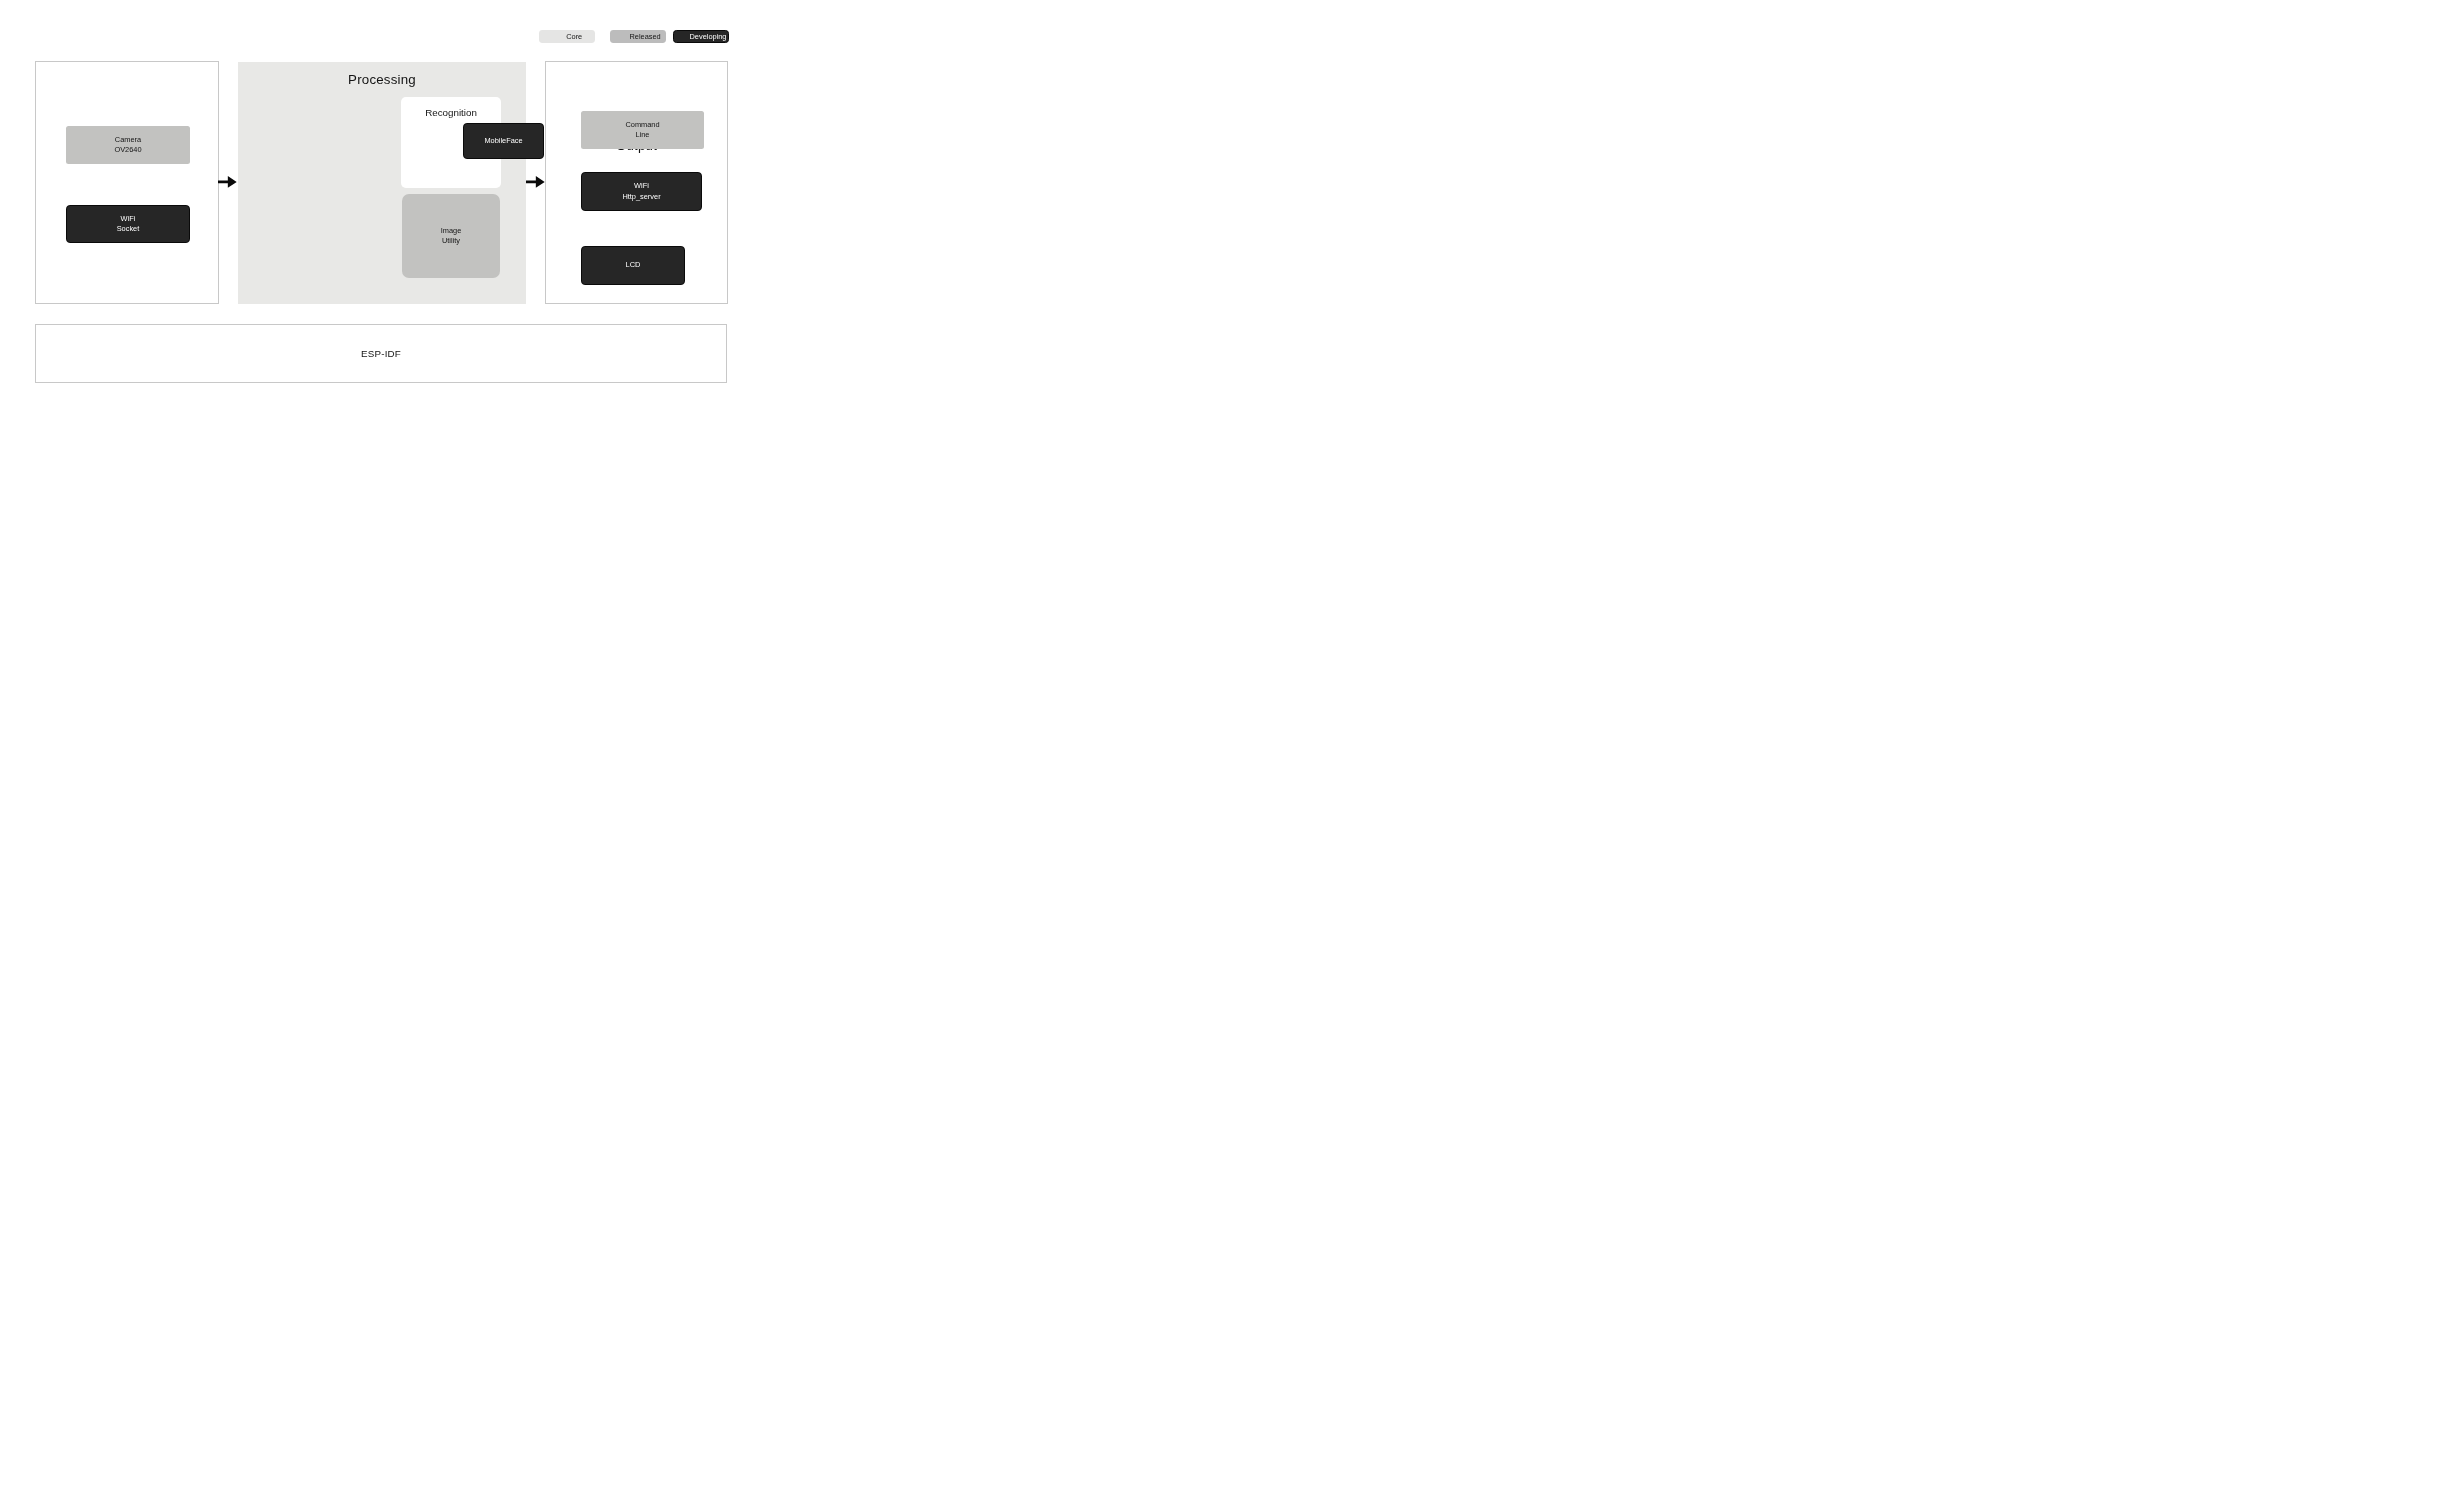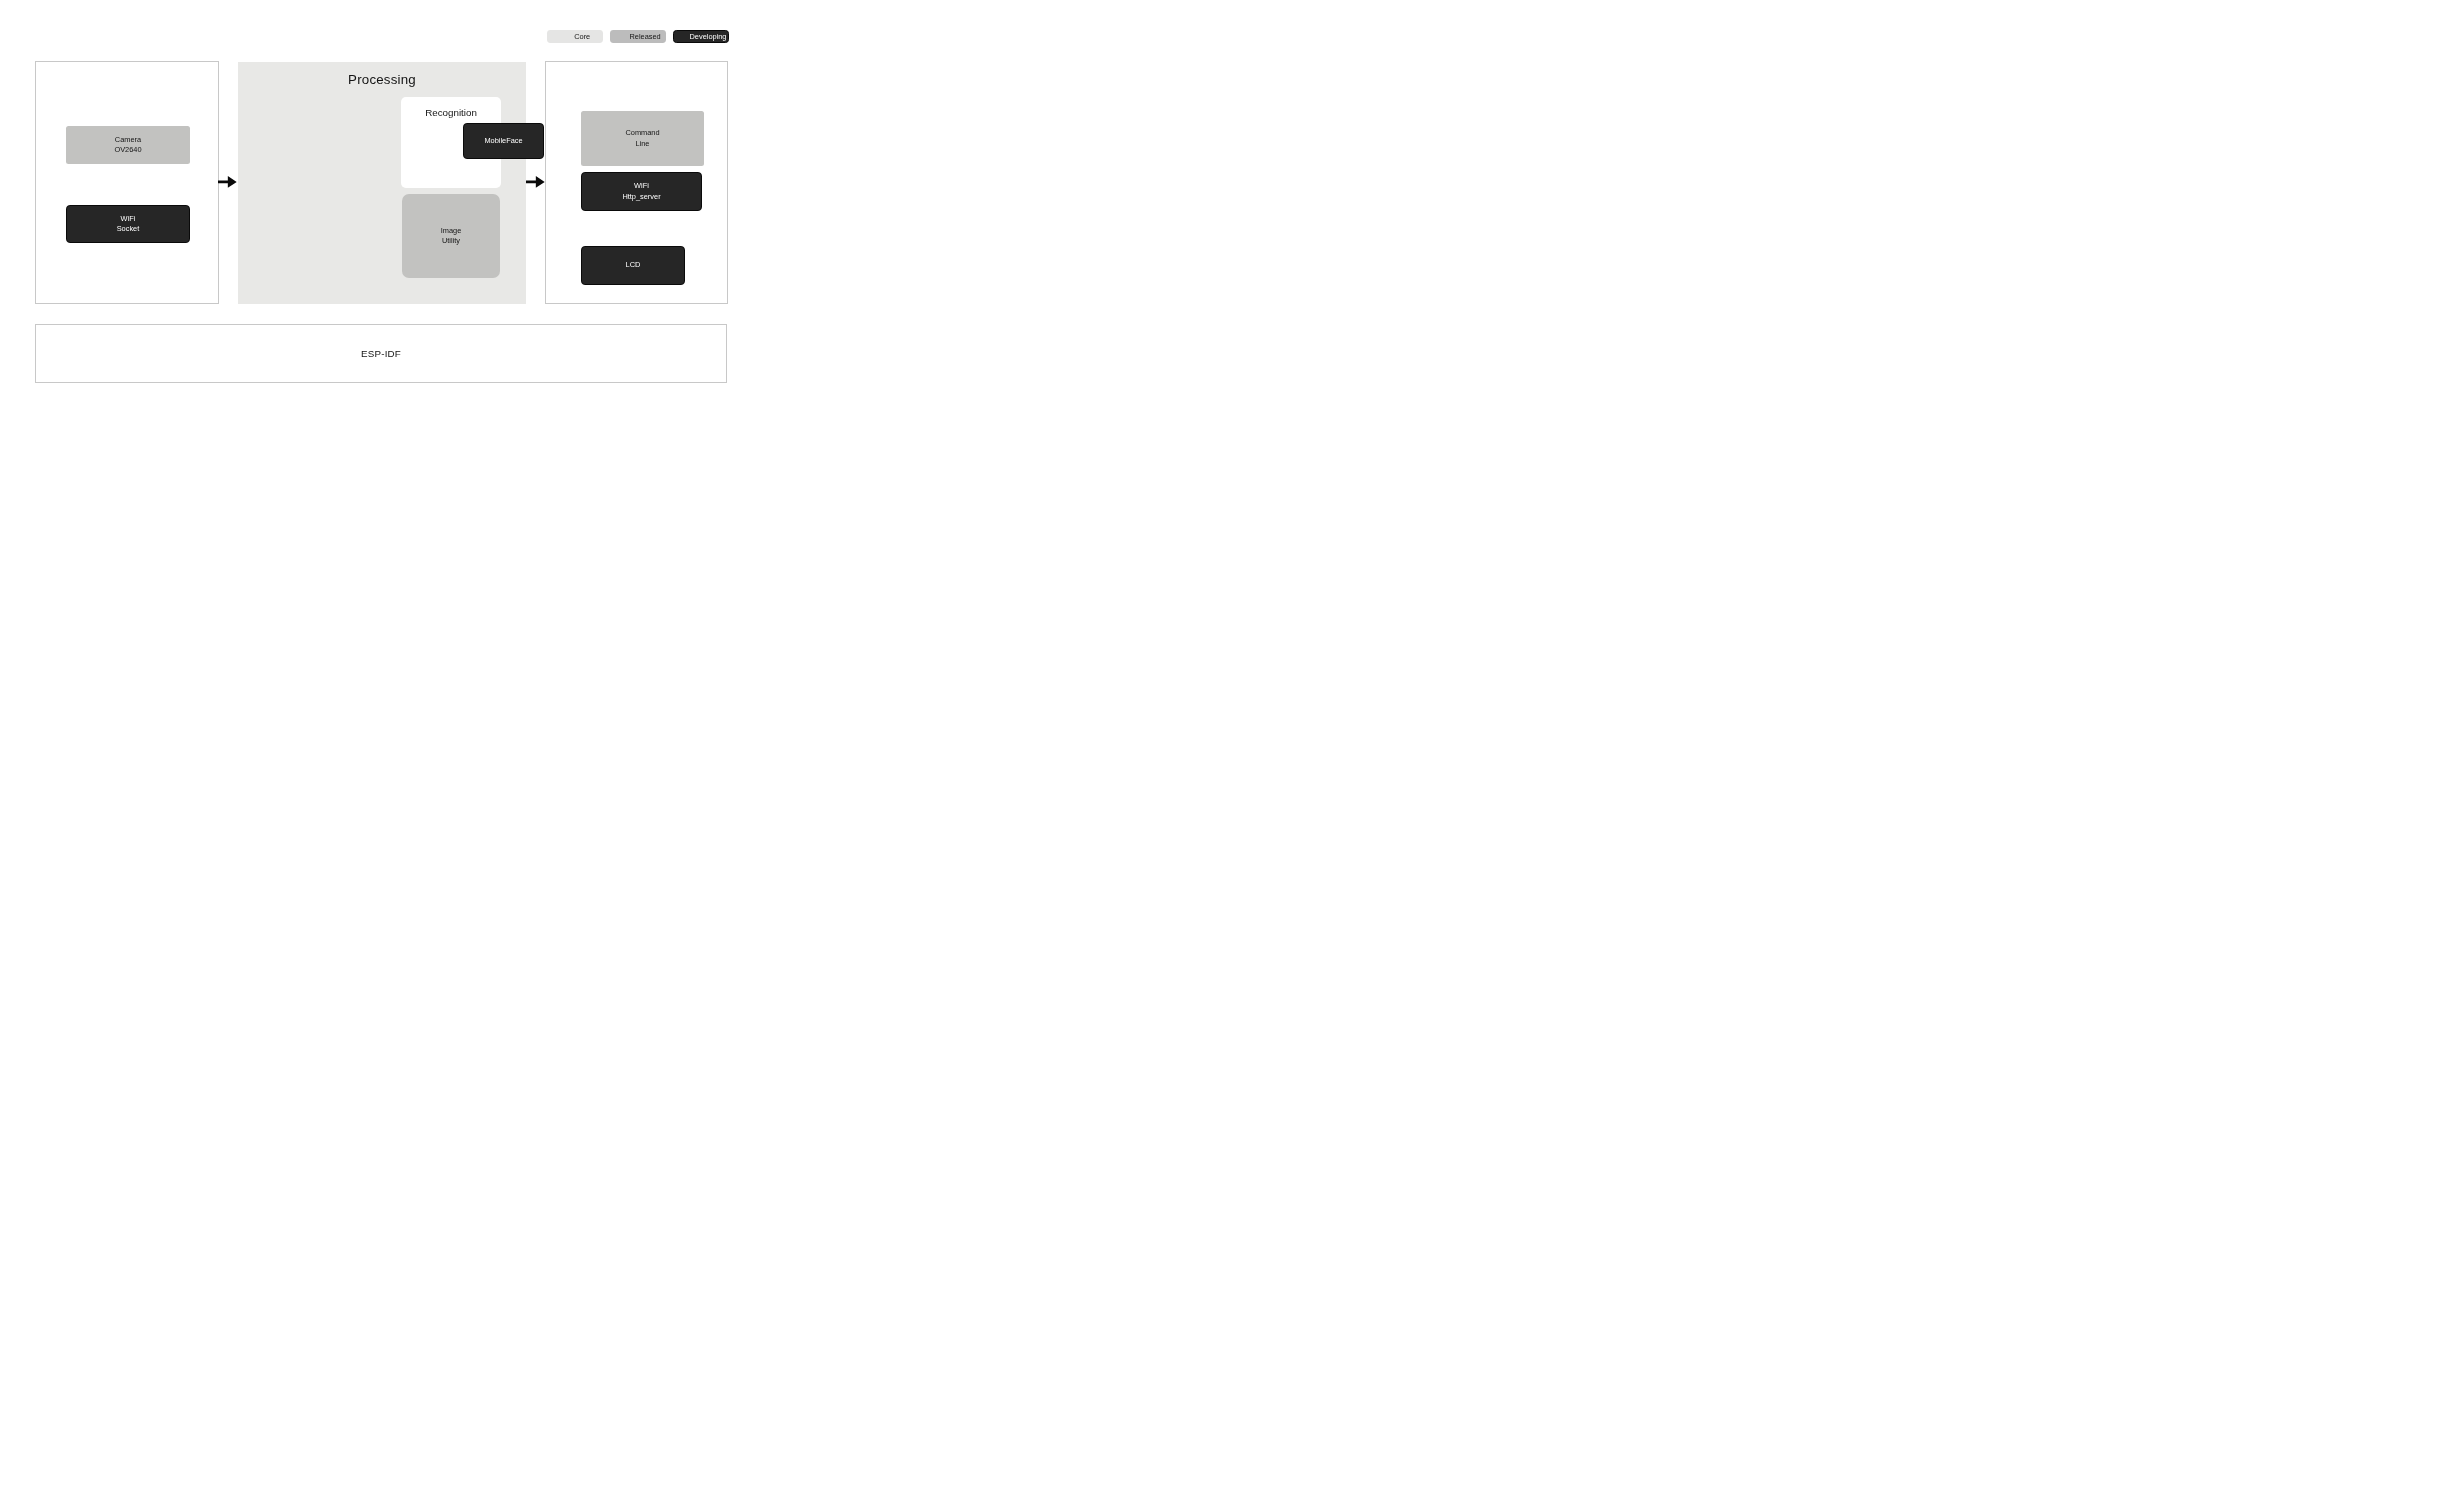--- a/index.html
+++ b/index.html
@@ -32,21 +32,21 @@
     display:flex; gap:6.9px;
   }
   .chip{
     width:56px; height:13.8px;
     display:flex; align-items:center; justify-content:center;
     font-size:7.4px;
     border-radius:3.4px;
     padding-left:14px;
   }
   .chip-core{background:var(--c-core);}
-  .chip-released{background:var(--c-released);}
+  .chip-released{background:var(--c-released);margin-left:8px;}
   .chip-developing{
     background:var(--c-developing);
     color:#ffffff;
     border:1px solid #0a0a0a;
   }
   
   .panel{
     position:absolute;
     background:#ffffff;
     border:0.5px solid var(--c-panel-border);
@@ -149,21 +149,21 @@
   </section>
 
   <div class="arrow" style="left:526px; top:175px;">
     <svg width="18.7" height="13.8" viewBox="0 0 38 28">
         <path d="M0 11 h20 v-9 l18 12 -18 12 v-9 h-20 z" fill="#0a0a0a"></path>
       </svg>
   </div>
 
   <section class="panel panel-output">
     <h2 class="section-title" style="top:76px;">Output</h2>
-    <div class="block block-gray" style="left:35px; top:49px; width:123px; height:55px;">Command
+    <div class="block block-gray" style="left:35px; top:49px; width:123px; height:38px;">Command
 Line</div>
     <div class="block block-dark" style="left:35px; top:110px; width:121px; height:39px;">WiFi
 Http_server</div>
     <div class="block block-dark" style="left:35px; top:184px; width:104px; height:39px;">LCD</div>
   </section>
 
   <section class="panel panel-foundation">
     <div class="foundation-title">ESP-IDF</div>
   </section>
 

